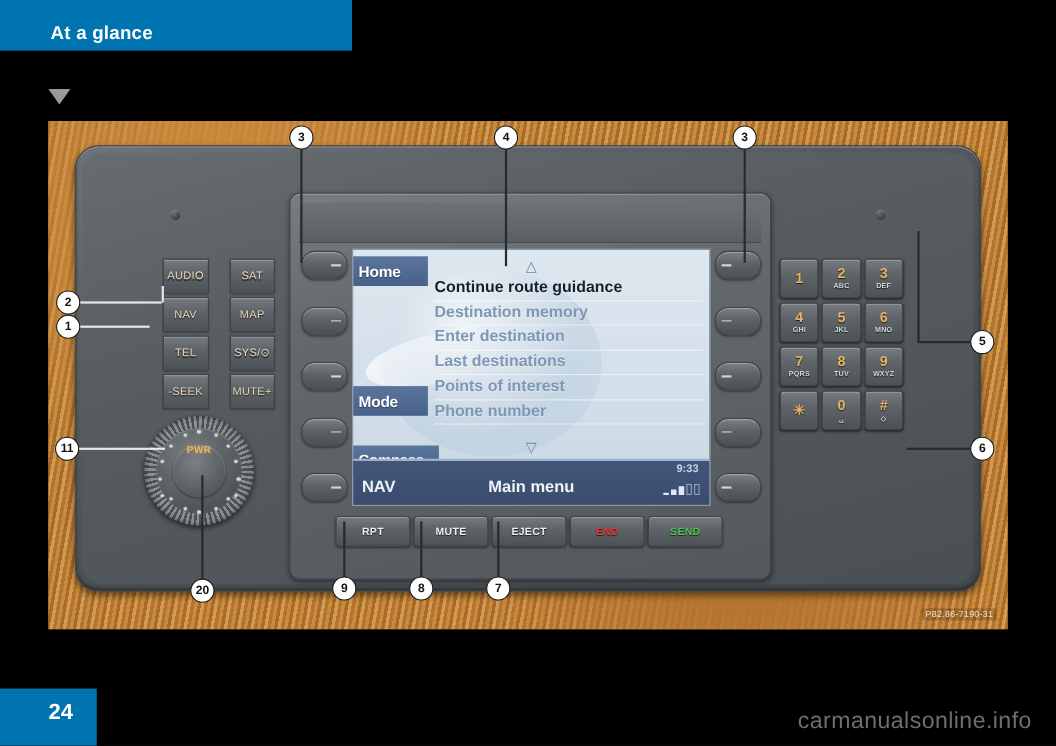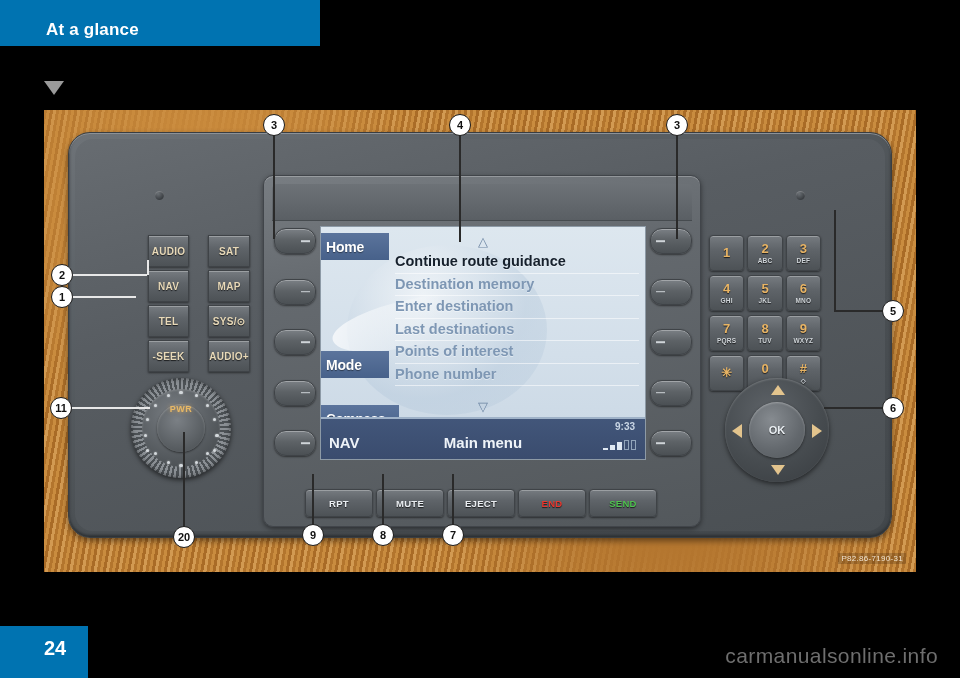--- a/index.html
+++ b/index.html
@@ -58,21 +58,21 @@
   
   .left-keys{
     position:absolute;left:62px;top:102px;width:119px;
     display:grid;grid-template-columns:1fr 1fr;gap:3px 2px;
   }
   .key{
     height:30px;border-radius:0;
     background:linear-gradient(180deg,#767b80 0%,#5f6469 40%,#4d5256 100%);
     box-shadow:inset 0 1px 0 rgba(255,255,255,.28), 0 1px 2px rgba(0,0,0,.5);
     display:flex;align-items:center;justify-content:center;
-    color:#e8d9b8;font-size:10px;font-weight:bold;letter-spacing:.3px;
+    color:#e8d9b8;font-size:10px;font-weight:normal;letter-spacing:.3px;
     text-shadow:0 1px 1px rgba(0,0,0,.7);
     border:1px solid #3f4347;
     margin-left:17px;
   }
   
   .knob-wrap{position:absolute;left:62px;top:245px;width:100px;height:100px;}
   .knob-outer{
     position:absolute;inset:0;border-radius:50%;
     background:
       repeating-conic-gradient(from 0deg,#8a8f94 0deg 3deg,#4c5155 3deg 6deg),
@@ -206,21 +206,21 @@
   }
   .okbtn span{color:#e9eef2;font-size:11px;font-weight:bold;text-shadow:0 1px 1px rgba(0,0,0,.6);}
   .arrow{position:absolute;width:0;height:0;}
   .arrow.up{left:46px;top:7px;border-left:7px solid transparent;border-right:7px solid transparent;border-bottom:10px solid #e3c48d;}
   .arrow.down{left:46px;bottom:7px;border-left:7px solid transparent;border-right:7px solid transparent;border-top:10px solid #e3c48d;}
   .arrow.left{left:7px;top:46px;border-top:7px solid transparent;border-bottom:7px solid transparent;border-right:10px solid #e3c48d;}
   .arrow.right{right:7px;top:46px;border-top:7px solid transparent;border-bottom:7px solid transparent;border-left:10px solid #e3c48d;}
   
   .bottom-keys{
     position:absolute;left:236px;top:336px;width:352px;
-    display:grid;grid-template-columns:repeat(5,1fr);gap:3px;margin-top:20px;
+    display:grid;grid-template-columns:repeat(5,1fr);gap:3px;
   }
   .bkey{
     height:26px;border-radius:4px;
     background:linear-gradient(180deg,#767b80 0%,#5f6469 40%,#4d5256 100%);
     box-shadow:inset 0 1px 0 rgba(255,255,255,.28), 0 1px 2px rgba(0,0,0,.5);
     border:1px solid #3f4347;
     display:flex;align-items:center;justify-content:center;
     font-size:9.5px;font-weight:bold;color:#e9edf1;letter-spacing:.3px;
     text-shadow:0 1px 1px rgba(0,0,0,.7);
   }
@@ -262,21 +262,21 @@
     <div class="screw" style="right:86px;top:58px;"></div>
 
     <div class="left-keys">
       <div class="key">AUDIO</div>
       <div class="key">SAT</div>
       <div class="key">NAV</div>
       <div class="key">MAP</div>
       <div class="key">TEL</div>
       <div class="key">SYS/⊙</div>
       <div class="key">-SEEK</div>
-      <div class="key">AUDIO+</div>
+      <div class="key">MUTE+</div>
     </div>
 
     <div class="knob-wrap">
       <div class="knob-outer"></div>
       <div class="knob-dots">
         <div class="knob-dot" style="left:50%;top:2px;margin-left:-1.6px;"></div>
         <div class="knob-dot" style="left:68%;top:5px;"></div>
         <div class="knob-dot" style="left:82%;top:15px;"></div>
         <div class="knob-dot" style="left:91%;top:29px;"></div>
         <div class="knob-dot" style="left:94%;top:45px;"></div>
@@ -397,30 +397,20 @@
       <div class="num-key">
           <span class="digit">0</span>
           <span class="letters">␣</span>
         </div>
       <div class="num-key">
           <span class="digit">#</span>
           <span class="letters">◇</span>
         </div>
     </div>
 
-    <div class="okpad">
-      <div class="okring"></div>
-      <div class="arrow up"></div>
-      <div class="arrow down"></div>
-      <div class="arrow left"></div>
-      <div class="arrow right"></div>
-      <div class="okbtn">
-        <span>OK</span>
-      </div>
-    </div>
 
     <div class="bottom-keys">
       <div class="bkey">RPT</div>
       <div class="bkey">MUTE</div>
       <div class="bkey">EJECT</div>
       <div class="bkey" style="color:#e8372e;">END</div>
       <div class="bkey" style="color:#4fc24f;">SEND</div>
     </div>
   </div>
 

